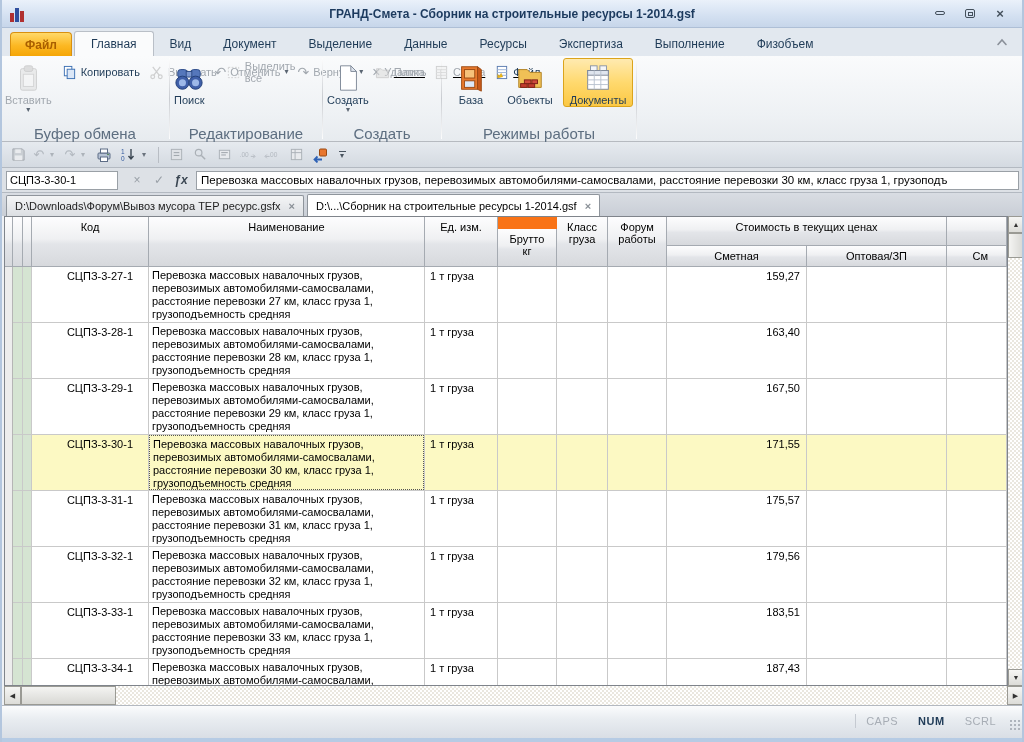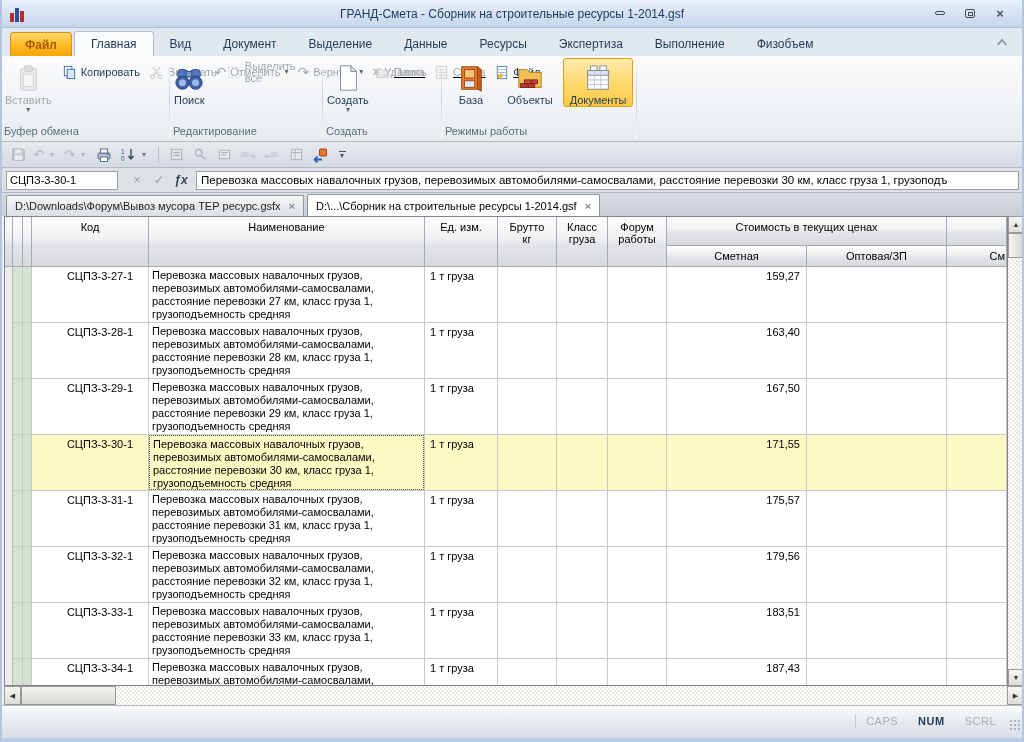--- a/index.html
+++ b/index.html
@@ -4,21 +4,21 @@
 <style>
   html,body{margin:0;padding:0;background:#98b0ca;}
   *{box-sizing:border-box;font-family:"Liberation Sans",sans-serif;}
   .app{position:relative;width:1024px;height:742px;background:#eef1f5;overflow:hidden;
        border-left:2px solid #b3c6de;border-right:2px solid #b3c6de;}
   .band{position:absolute;left:0;right:0;}
 
   
   .titlebar{top:0;height:28px;background:linear-gradient(#eaf1fa,#d3e0f1 60%,#c7d6ea);
             border-bottom:1px solid #aebfd6;display:flex;align-items:center;}
-  .apptitle{position:absolute;left:0;right:0;text-align:center;font-size:12px;font-weight:normal;color:#1c3a5e;}
+  .apptitle{position:absolute;left:0;right:0;text-align:center;font-size:12px;font-weight:bold;color:#1c3a5e;}
   .appicon{margin-left:6px;z-index:2;}
   .winctrls{position:absolute;right:14px;top:6px;display:flex;gap:14px;z-index:2;}
   .wbtn{width:16px;height:14px;display:flex;align-items:center;justify-content:center;color:#44505c;cursor:default;}
   .glyph-min{width:10px;height:4px;border:1.5px solid #44505c;border-radius:2px;}
   .glyph-restore{width:10px;height:9px;border:1.5px solid #44505c;border-radius:2px;position:relative;}
   .glyph-restore::after{content:"";position:absolute;left:2px;top:2px;width:3px;height:2px;border:1px solid #44505c;}
   .glyph-close{font-size:13px;font-weight:bold;line-height:1;}
 
   
   .tabrow{top:28px;height:28px;background:#e2e8ef;display:flex;align-items:flex-end;}
@@ -27,21 +27,21 @@
            color:#a95f00;font-weight:bold;font-size:12px;display:flex;align-items:center;}
   .rtab{height:24px;padding:0 16px;font-size:12px;color:#1f3b57;display:flex;align-items:center;cursor:default;}
   .rtab.active{background:#fafbfc;border:1px solid #b9bfc7;border-bottom:none;border-radius:3px 3px 0 0;height:25px;}
   .collapse-btn{position:absolute;right:12px;top:34px;width:16px;height:16px;display:flex;align-items:center;justify-content:center;}
 
   
   .ribbon{top:56px;height:86px;background:linear-gradient(#fafbfc,#eef1f4 70%,#e7ebef);
           border-bottom:1px solid #b6bac0;display:flex;}
   .rgroup{display:flex;flex-direction:column;padding:2px 2px 0 2px;}
   .rgroup-body{flex:1;display:flex;align-items:flex-start;}
-  .rgroup-label{height:17px;font-size:11px;color:#5d6e80;padding-top:1px;}
+  .rgroup-label{height:17px;text-align:center;font-size:15px;color:#5d6e80;padding-top:1px;}
   .rsep{width:1px;background:linear-gradient(#fdfdfd,#c9ccd1,#fdfdfd);margin:2px 1px;}
   .bigbtn{width:56px;padding-top:4px;display:flex;flex-direction:column;align-items:center;gap:1px;
           font-size:11px;color:#1f3b57;border-radius:3px;border:1px solid transparent;}
   .bigbtn .blabel{text-align:center;line-height:12px;}
   .bigbtn.selected{background:linear-gradient(#ffeab0,#ffd96e 50%,#fbc844);border:1px solid #dba41c;}
   .caret{font-size:8px;color:#5a6572;line-height:6px;}
   .smallcol{display:flex;flex-direction:row;gap:3px;padding:4px 4px 0 6px;}
   .smallbtn{display:flex;align-items:center;gap:4px;font-size:11px;color:#1f3b57;height:20px;padding:0 3px;}
   .disabled{color:#a2a8af !important;}
   .disabled svg{filter:grayscale(1);opacity:.55;}
@@ -80,21 +80,21 @@
   .gridwrap{position:absolute;top:216px;left:2px;width:1004px;height:470px;overflow:hidden;
             border:1px solid #7f848b;background:#f97316;}
   .thead{display:grid;grid-template-columns:var(--cols);grid-template-rows:29px 21px;}
   .th{background:linear-gradient(#fdfdfe,#eff0f2 45%,#e3e5e9 55%,#d7d9dd);
       border-right:1px solid #a5aab1;border-bottom:1px solid #a5aab1;
       font-size:11px;color:#000;display:flex;justify-content:center;padding-top:4px;text-align:center;line-height:12px;overflow:hidden;}
   .th.span2{grid-row:1/3;}
   .th.r2{grid-row:2;}
   .th.grp{grid-column:10/12;grid-row:1;}
   .th.part-top{grid-column:12;grid-row:1;}
-  .th.part-bot{grid-column:12;grid-row:2;justify-content:flex-end;padding-right:1px;text-align:right;}
+  .th.part-bot{grid-column:12;grid-row:2;justify-content:flex-end;padding-right:18px;text-align:right;}
   .trow{display:grid;grid-template-columns:var(--cols);height:56px;}
   .td{border-right:1px solid #c9c9c9;border-bottom:1px solid #c9c9c9;background:#fff;font-size:11px;color:#000;overflow:hidden;}
   .td.ca{background:#ededed;border-right-color:#b5b5b5;border-bottom:none;}
   .td.cb,.td.cc{background:#d5e4d2;}
   .trow.hl .td:not(.ca):not(.cb):not(.cc){background:#fcf9c3;}
   .td.code{text-align:right;padding:3px 15px 0 0;}
   .td.name{padding:0;}
   .nin{padding:2px 3px;line-height:13px;height:100%;}
   .trow.hl .nin{border:1px dotted #555;}
   .td.unit{padding:3px 0 0 5px;}
@@ -461,21 +461,21 @@
     </div>
 
   <div class="gridwrap">
     <div class="thead">
       <div class="th span2"></div>
       <div class="th span2"></div>
       <div class="th span2"></div>
       <div class="th span2">Код</div>
       <div class="th span2">Наименование</div>
       <div class="th span2">Ед. изм.</div>
-      <div class="th span2" style="padding-left:8px;padding-right:8px;">Брутто кг</div>
+      <div class="th span2" style="padding-left:8px;padding-right:8px;margin-top:12px;">Брутто кг</div>
       <div class="th span2" style="padding-left:6px;padding-right:6px;">Класс груза</div>
       <div class="th span2" style="padding-left:6px;padding-right:6px;">Форум работы</div>
       <div class="th grp">Стоимость в текущих ценах</div>
       <div class="th part-top"></div>
       <div class="th r2" style="grid-column:10;">Сметная</div>
       <div class="th r2" style="grid-column:11;">Оптовая/ЗП</div>
       <div class="th part-bot">См</div>
     </div>
     <div id="rows">
         <div class="trow">

